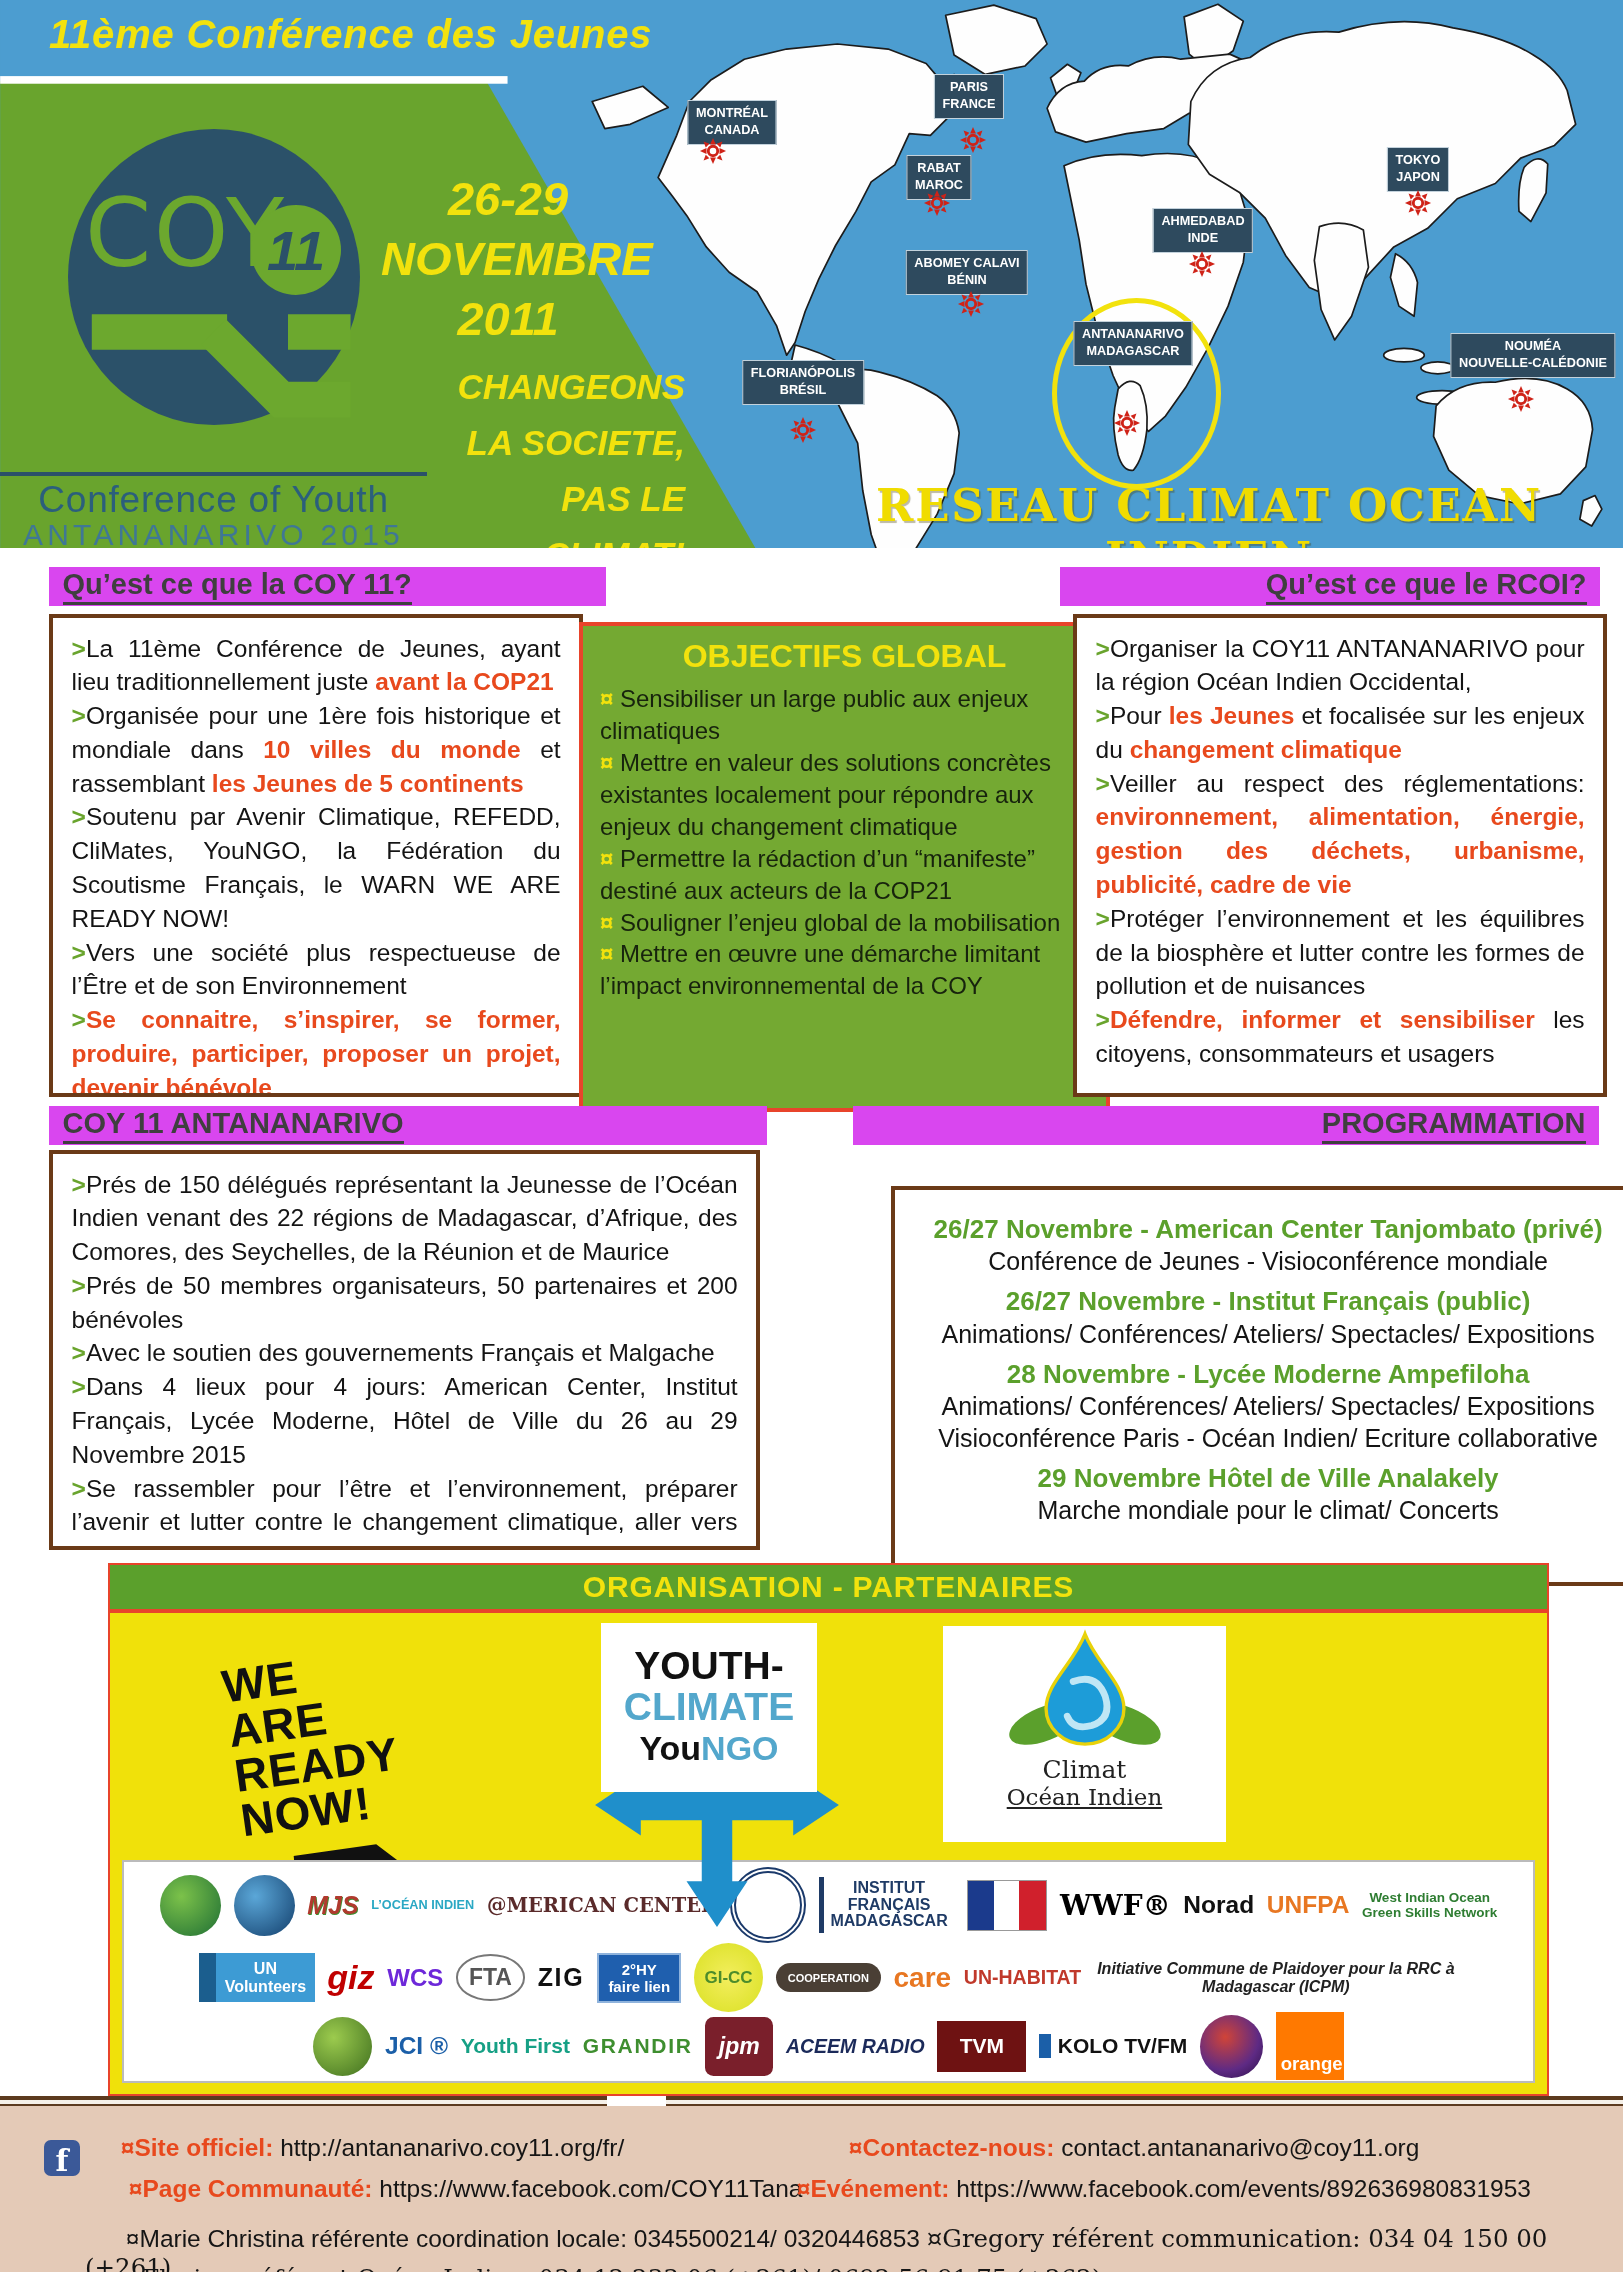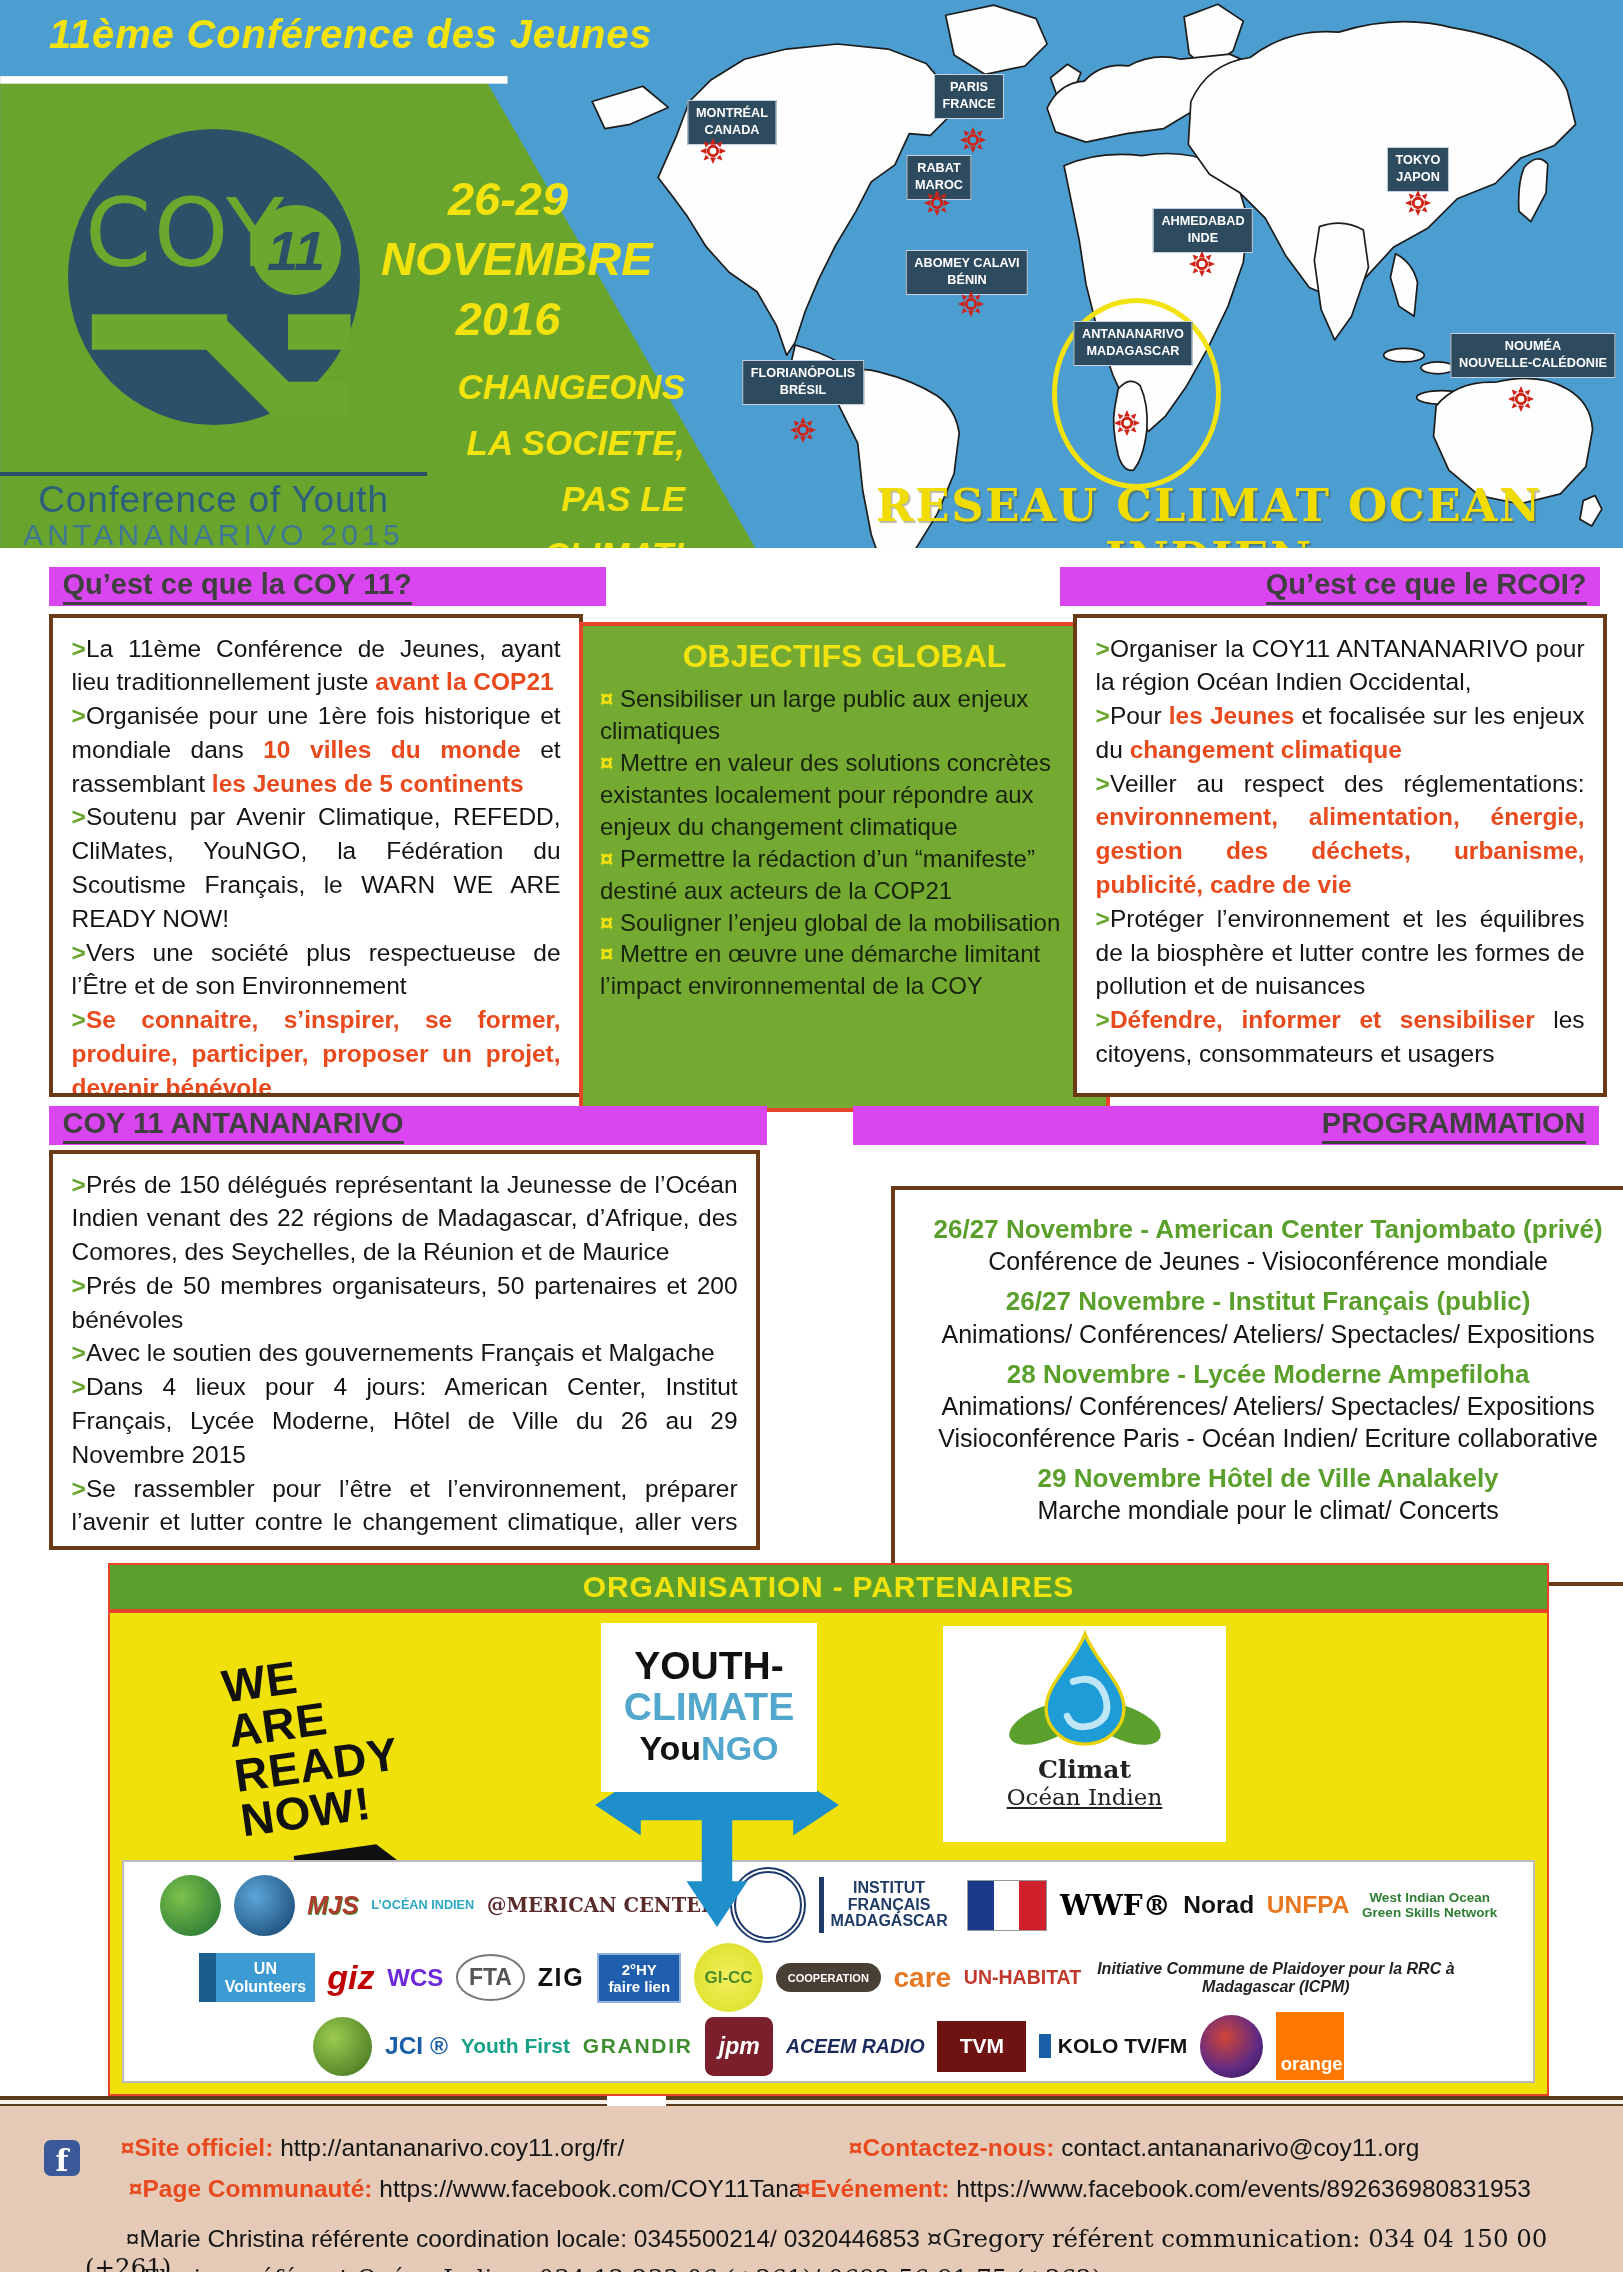--- a/index.html
+++ b/index.html
@@ -67,21 +67,21 @@
   .youngo{position:absolute;left:491px;top:10px;width:216px;height:169px;background:#fff;z-index:2;
           display:flex;flex-direction:column;align-items:center;justify-content:center;}
   .yg1{font-size:39px;font-weight:800;color:#111;line-height:1.05;}
   .yg2{font-size:39px;font-weight:800;color:#53A7CC;line-height:1.05;}
   .yg3{font-size:34px;font-weight:800;line-height:1.2;}
   .yg3 .b{color:#111;}.yg3 .c{color:#53A7CC;}
   .arrows{position:absolute;left:480px;top:65px;width:254px;height:254px;z-index:1;}
   .cio{position:absolute;left:833px;top:12.7px;width:283px;height:216px;background:#fff;z-index:2;
        display:flex;flex-direction:column;align-items:center;justify-content:flex-start;padding-top:3.4px;
        box-sizing:border-box;font-family:"DejaVu Serif",serif;}
-  .cio-t1{font-size:25px;color:#222;line-height:1.1;font-weight:bold;}
+  .cio-t1{font-size:25px;color:#222;line-height:1.1;}
   .cio-t2{font-size:23px;color:#222;text-decoration:underline;line-height:1.2;}
   .logo-band{position:absolute;left:12px;right:12px;top:247px;bottom:8.5px;background:#fff;
              border:2.5px solid #BBB;display:flex;flex-direction:column;justify-content:space-around;
              padding:5px 8.5px;overflow:hidden;}
   .logo-row{display:flex;justify-content:center;align-items:center;gap:12.7px;min-width:0;}
   .chip{display:flex;align-items:center;justify-content:center;text-align:center;
         white-space:pre-line;font-weight:700;flex-shrink:1;min-width:0;}
   .c-circle-green{width:61px;height:61px;border-radius:50%;background:radial-gradient(circle at 35% 35%,#7CC24A,#1E6E34);}
   .c-circle-green2{width:59px;height:59px;border-radius:50%;background:radial-gradient(circle at 35% 35%,#9CCB4E,#3E6E1E);}
   .c-circle-blue{width:61px;height:61px;border-radius:50%;background:radial-gradient(circle at 35% 35%,#5BA7D8,#123E6B);}
@@ -179,21 +179,21 @@
         <span>11</span>
       </div>
     </div>
     <div class="logo-rule"></div>
     <div class="logo-cap1">Conference of Youth</div>
     <div class="logo-cap2">ANTANANARIVO 2015</div>
 
     <div class="dates">
       <div>26-29</div>
       <div>NOVEMBRE</div>
-      <div>2016</div>
+      <div>2011</div>
     </div>
 
     <div class="slogan">
       <div>CHANGEONS</div>
       <div>LA SOCIETE,</div>
       <div>PAS LE CLIMAT!</div>
     </div>
 
     <div class="network-title">RESEAU CLIMAT OCEAN INDIEN</div>
 

